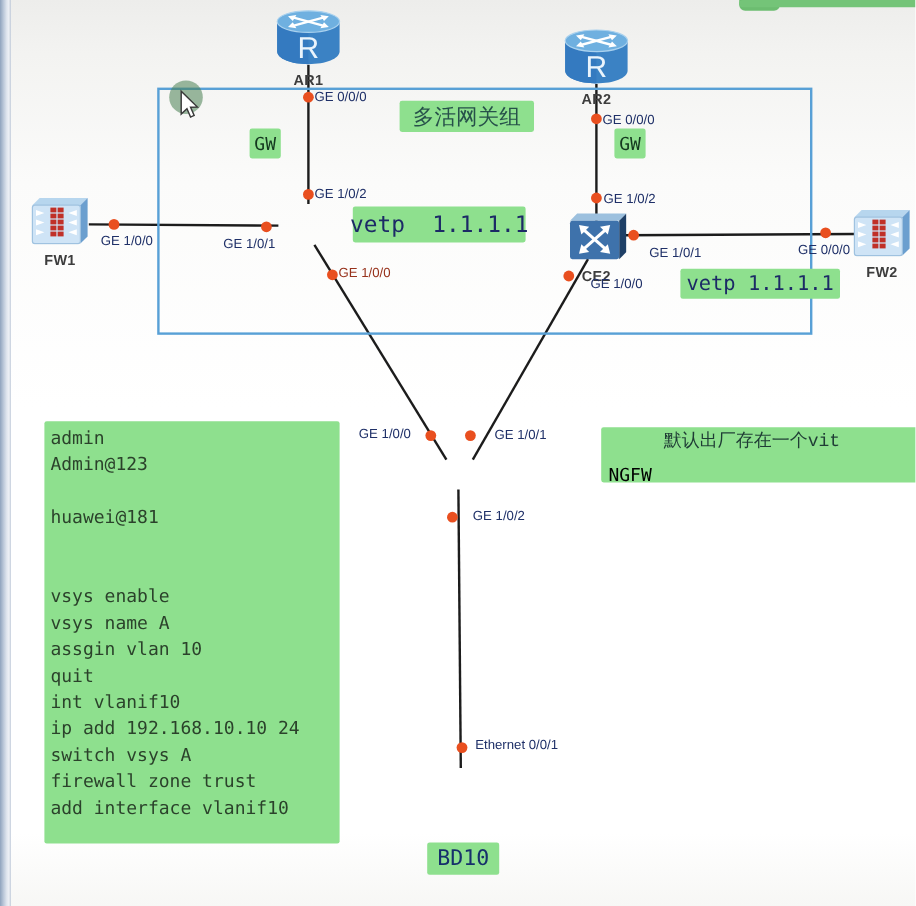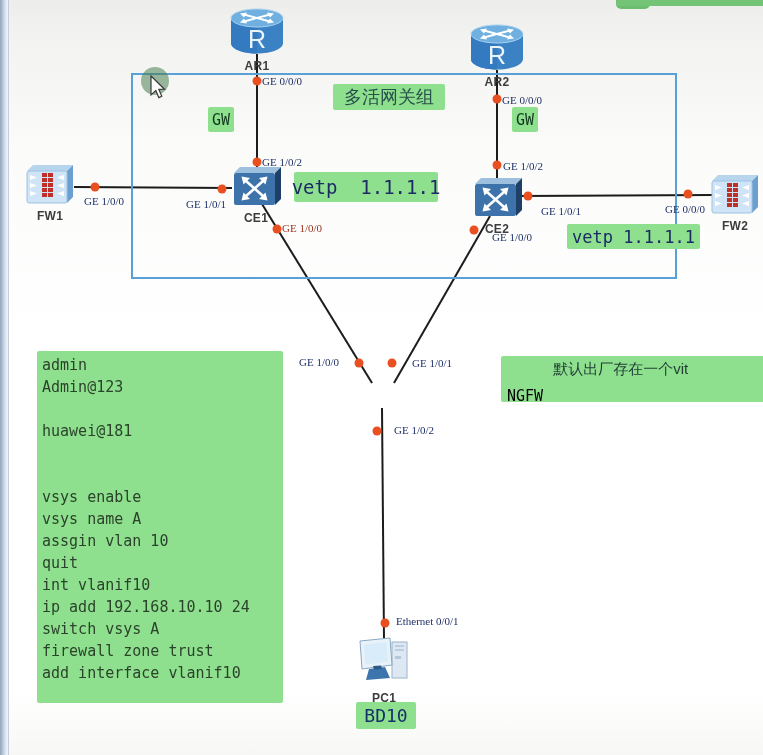--- a/index.html
+++ b/index.html
@@ -18,42 +18,42 @@
     background:#74c478;border-radius:4px 0 0 4px;
   }
   .top-strip-bump{position:absolute;left:616px;top:0;width:34px;height:9px;background:#6cbd70;border-radius:0 0 5px 5px;}
   .selection-box{
     position:absolute;left:131px;top:73px;width:546px;height:206px;
     border:2px solid #58a0d6;box-sizing:border-box;background:transparent;
   }
   svg.links{position:absolute;left:0;top:0;pointer-events:none;}
   .dev{position:absolute;text-align:center;}
   .dev .dlabel{display:block;margin-top:1px;font-size:12px;color:#3d3d3d;letter-spacing:0.3px;font-weight:bold;}
-  .plabel{position:absolute;font-size:11px;color:#1f3068;white-space:nowrap;font-family:Liberation Serif, serif;}
+  .plabel{position:absolute;font-size:11px;color:#1f3068;white-space:nowrap;font-family:Liberation Sans, sans-serif;}
   .plabel.red{color:#97321c;}
   .glabel{
     position:absolute;background:#8ee08e;border-radius:2px;
     display:flex;align-items:center;justify-content:center;
     font-family:"DejaVu Sans Mono","Liberation Mono",monospace;
     color:#11234f;white-space:pre;text-align:center;
   }
   #lbl-gw-left{left:208px;top:107px;width:26px;height:25px;font-size:15px;color:#14381f;}
   #lbl-gw-right{left:512px;top:107px;width:26px;height:25px;font-size:15px;color:#14381f;}
   #lbl-group-title{left:333px;top:84px;width:112px;height:26px;font-size:18px;color:#27514a;font-family:"DejaVu Sans","Liberation Sans",sans-serif;}
   #lbl-vetp-left{left:294px;top:172px;width:144px;height:30px;font-size:19px;color:#1c2a66;}
   #lbl-vetp-right{left:567px;top:224px;width:133px;height:25px;font-size:17px;color:#1c2a66;}
   #lbl-fw1-ip{left:26px;top:229px;width:144px;height:23px;font-size:17px;color:#0f1038;}
   #lbl-bd10{left:356px;top:702px;width:60px;height:27px;font-size:18px;color:#16306b;}
   #ngfw-box{
     position:absolute;left:501px;top:356px;width:270px;height:46px;
     background:#8ee08e;border-radius:2px;display:flex;gap:10px;align-items:flex-start;
     padding:2px 0 0 6px;box-sizing:border-box;overflow:hidden;
   }
   #ngfw-box .ngfw-tag{font-family:"DejaVu Sans Mono","Liberation Mono",monospace;font-size:15px;color:#000000;line-height:21px;margin-top:28px;}
-  #ngfw-box .ngfw-lines{font-family:Liberation Sans, sans-serif;font-size:15px;color:#1f3c35;line-height:21px;white-space:nowrap;}
+  #ngfw-box .ngfw-lines{font-family:Liberation Mono, monospace;font-size:15px;color:#1f3c35;line-height:21px;white-space:nowrap;}
   #cmd-box{
     position:absolute;left:37px;top:351px;width:246px;height:352px;
     background:#8ee08e;border-radius:2px;
   }
   #cmd-box pre{
     margin:0;padding:3px 0 0 5px;
     font-family:"DejaVu Sans Mono","Liberation Mono",monospace;
     font-size:15px;line-height:22px;color:#2b422b;
   }
   #dev-ar1{left:229px;top:8px;width:56px;}
@@ -152,38 +152,20 @@
         <polygon points="11,5.5 18,4.5 15,9.5"></polygon>
         <polygon points="45,5.5 38,4.5 41,9.5"></polygon>
         <polygon points="11,14.5 18,15.5 15,10.5"></polygon>
         <polygon points="45,14.5 38,15.5 41,10.5"></polygon>
       </g>
       <text x="28" y="40" text-anchor="middle" font-size="25" fill="#eaf4fc" font-family="Liberation Sans, sans-serif">R</text>
     </svg>
     <span class="dlabel">AR2</span>
   </div>
 
-  <div class="dev" id="dev-ce1">
-    <svg width="50" height="40" viewBox="0 0 50 40">
-      <polygon points="3,7 9,1 50,1 44,7" fill="#9cc0de"></polygon>
-      <polygon points="44,7 50,1 50,33 44,39" fill="#1e3f66"></polygon>
-      <rect x="3" y="7" width="41" height="32" rx="2" fill="#3e72ab"></rect>
-      <g stroke="#ffffff" stroke-width="2.6">
-        <line x1="15" y1="15" x2="32" y2="30"></line>
-        <line x1="32" y1="15" x2="15" y2="30"></line>
-      </g>
-      <g fill="#ffffff">
-        <polygon points="10.5,10.5 19,12 12.5,18.5"></polygon>
-        <polygon points="36.5,34.5 28,33 34.5,26.5"></polygon>
-        <polygon points="36.5,10.5 28,12 34.5,18.5"></polygon>
-        <polygon points="10.5,34.5 19,33 12.5,26.5"></polygon>
-      </g>
-    </svg>
-    <span class="dlabel">CE1</span>
-  </div>
 
   <div class="dev" id="dev-ce2">
     <svg width="50" height="40" viewBox="0 0 50 40">
       <polygon points="3,7 9,1 50,1 44,7" fill="#9cc0de"></polygon>
       <polygon points="44,7 50,1 50,33 44,39" fill="#1e3f66"></polygon>
       <rect x="3" y="7" width="41" height="32" rx="2" fill="#3e72ab"></rect>
       <g stroke="#ffffff" stroke-width="2.6">
         <line x1="15" y1="15" x2="32" y2="30"></line>
         <line x1="32" y1="15" x2="15" y2="30"></line>
       </g>
@@ -249,33 +231,20 @@
         <polygon points="6,19 13,21.5 6,24"></polygon>
         <polygon points="6,27 13,29.5 6,32"></polygon>
         <polygon points="40,11 33,13.5 40,16"></polygon>
         <polygon points="40,19 33,21.5 40,24"></polygon>
         <polygon points="40,27 33,29.5 40,32"></polygon>
       </g>
     </svg>
     <span class="dlabel">FW2</span>
   </div>
 
-  <div class="dev" id="dev-pc1">
-    <svg width="58" height="50" viewBox="0 0 58 50">
-      <rect x="37" y="6" width="15" height="36" fill="#dde8f2" stroke="#9ab4cc"></rect>
-      <line x1="40" y1="10" x2="49" y2="10" stroke="#9ab4cc"></line>
-      <line x1="40" y1="14" x2="49" y2="14" stroke="#9ab4cc"></line>
-      <rect x="40" y="20" width="6" height="3" fill="#b6c9da"></rect>
-      <polygon points="5,5 35,2 37,29 7,33" fill="#eaf2f9" stroke="#8aa8c4"></polygon>
-      <polygon points="9,8.5 31.5,6 33,25.5 10.5,28.7" fill="#d8ecfa"></polygon>
-      <polygon points="14,33 30,31 35,42 11,44" fill="#3c74ae"></polygon>
-      <polygon points="18,30 26,29.5 27,33 19,33.5" fill="#2c5a8a"></polygon>
-    </svg>
-    <span class="dlabel">PC1</span>
-  </div>
 
   <span class="plabel" id="p-ar1-ge000">GE 0/0/0</span>
   <span class="plabel" id="p-ar1ce1-ge102">GE 1/0/2</span>
   <span class="plabel" id="p-fw1-ge100">GE 1/0/0</span>
   <span class="plabel" id="p-ce1-ge101">GE 1/0/1</span>
   <span class="plabel red" id="p-ce1-ge100">GE 1/0/0</span>
   <span class="plabel" id="p-ar2-ge000">GE 0/0/0</span>
   <span class="plabel" id="p-ar2ce2-ge102">GE 1/0/2</span>
   <span class="plabel" id="p-ce2-ge100">GE 1/0/0</span>
   <span class="plabel" id="p-ce2-ge101">GE 1/0/1</span>

